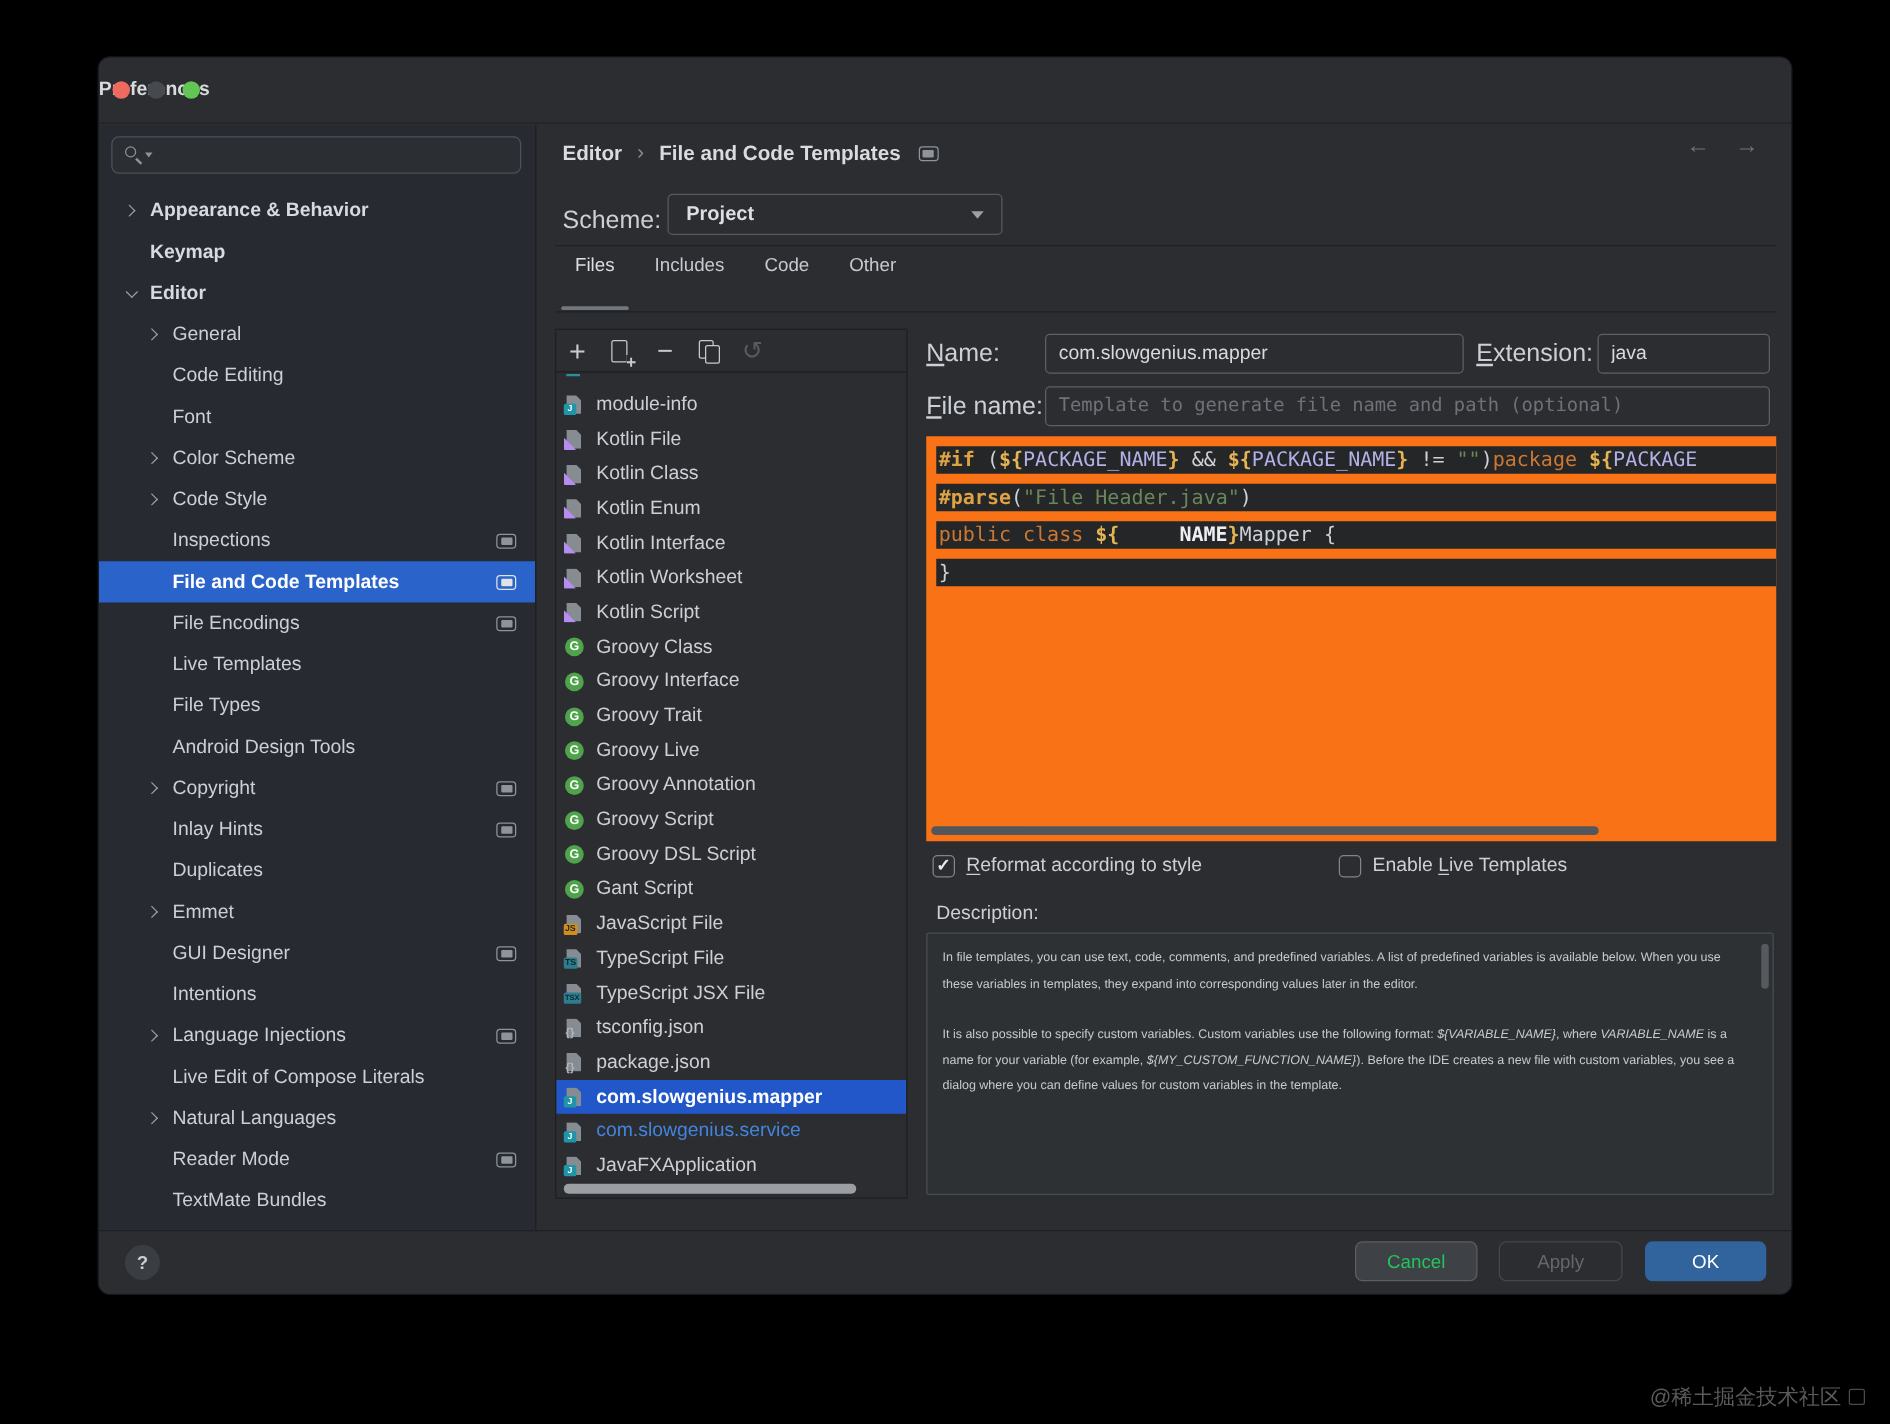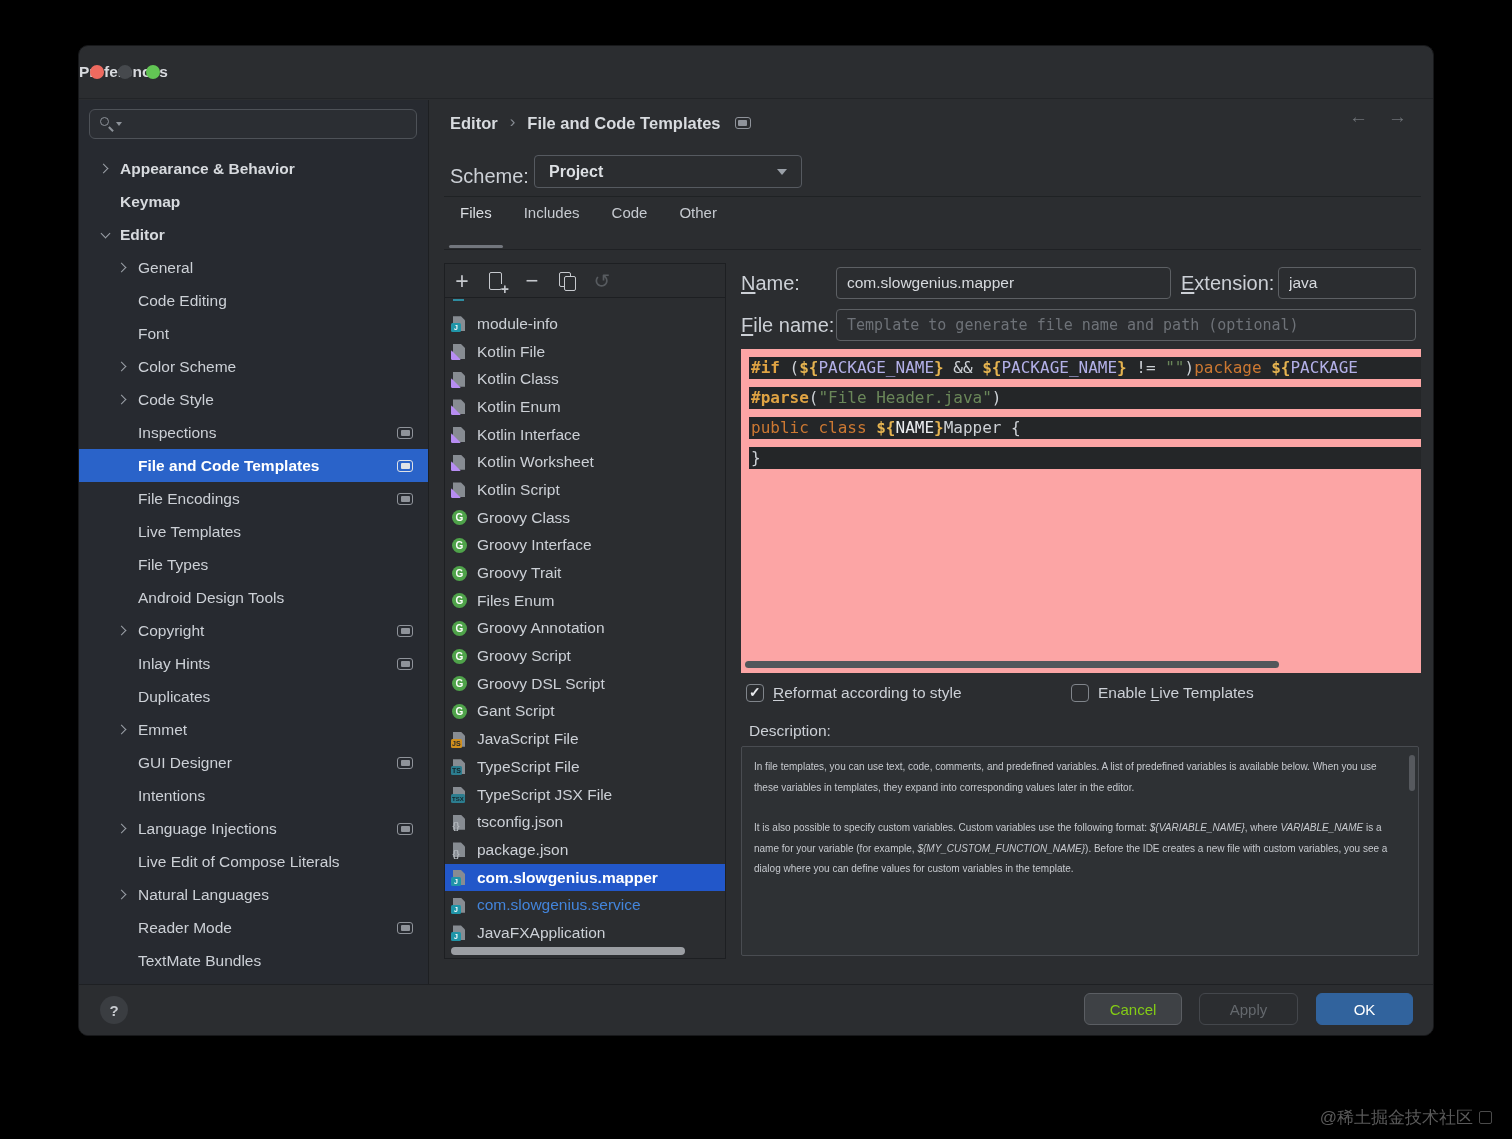--- a/index.html
+++ b/index.html
@@ -131,31 +131,31 @@
 
   
   .lbl { position:absolute; font-size:20px; color:#ccd0d6; height:32px; line-height:32px; }
   .txt { position:absolute; height:32px; background:#2b2d30; border:1px solid #5d6064;
     border-radius:4px; color:#d7dade; font-size:15.5px; padding:0 10px; outline:none;
     font-family:"Liberation Sans",sans-serif; }
   .txt.mono-ph::placeholder { color:#6e7278; font-family:"DejaVu Sans Mono",monospace; font-size:15px; }
 
   
   .editor { position:absolute; left:662px; top:303px; width:680px; height:324px;
-    background:#fca5a5; overflow:hidden; font-family:"DejaVu Sans Mono",monospace;
+    background:#f97316; overflow:hidden; font-family:"DejaVu Sans Mono",monospace;
     font-size:16px; }
   .code-lines { padding:8px 0 0 8px; white-space:pre; }
   .code-line { height:22px; line-height:22px; background:#242628; margin-bottom:8px; padding-left:2px; }
   .tk-d { color:#dfa343; font-weight:bold; }
   .tk-b { color:#e6b450; font-weight:bold; }
   .tk-v { color:#b3b0e8; }
   .tk-s { color:#6a8759; }
   .tk-k { color:#cc7832; }
   .tk-p { color:#cdd1d6; }
-  .tk-n { color:#eceef1; font-weight:normal; }
+  .tk-n { color:#eceef1; font-weight:bold;margin-left:48px; }
   .ed-hscroll { position:absolute; left:4px; bottom:5px; width:534px; height:7px;
     background:#53575b; border-radius:4px; }
 
   
   .opt { position:absolute; display:flex; align-items:center; gap:9px;
     font-size:15.5px; color:#ccd0d6; }
   .checkbox { width:18px; height:18px; border:1.5px solid #80858b; border-radius:4px;
     position:relative; flex:none; }
   .checkbox.checked::after { content:"✓"; position:absolute; left:2px; top:-1px;
     font-size:14px; font-weight:bold; color:#e8eaed; }
@@ -172,21 +172,21 @@
     background:#56595e; border-radius:3px; }
 
   
   .bottombar { position:absolute; left:0; right:0; bottom:0; height:51px;
     border-top:1px solid #1e2023; background:#2b2d30; }
   .help-btn { position:absolute; left:21px; top:11px; width:28px; height:28px;
     border-radius:50%; background:#3a3d41; color:#c9ccd1; display:flex; align-items:center;
     justify-content:center; font-size:15px; font-weight:bold; cursor:default; }
   .btn { position:absolute; top:8px; height:32px; border-radius:6px; font-size:15px;
     display:flex; align-items:center; justify-content:center; cursor:default; }
-  .btn-cancel { left:1005px; width:98px; background:#3e4145; border:1px solid #5b5e63; color:#84cc16; }
+  .btn-cancel { left:1005px; width:98px; background:#3e4145; border:1px solid #5b5e63; color:#22c55e; }
   .btn-apply  { left:1120px; width:99px; background:transparent; border:1px solid #44474c; color:#64686d; }
   .btn-ok     { left:1237px; width:97px; background:#31639d; border:1px solid #31639d; color:#fff; }
 
   .watermark { position:absolute; right:20px; bottom:10px; color:#5a5a5a; font-size:17px;
     display:flex; align-items:center; gap:6px; }
   .wm-icon { width:13px; height:13px; border:1.5px solid #4a4a4a; border-radius:2px; }
 </style>
 </head>
 <body>
 
@@ -443,21 +443,21 @@
         <div class="row">
           <span class="fi groovy">G</span>
           <span class="row-label">Groovy Interface</span>
         </div>
         <div class="row">
           <span class="fi groovy">G</span>
           <span class="row-label">Groovy Trait</span>
         </div>
         <div class="row">
           <span class="fi groovy">G</span>
-          <span class="row-label">Files Enum</span>
+          <span class="row-label">Groovy Live</span>
         </div>
         <div class="row">
           <span class="fi groovy">G</span>
           <span class="row-label">Groovy Annotation</span>
         </div>
         <div class="row">
           <span class="fi groovy">G</span>
           <span class="row-label">Groovy Script</span>
         </div>
         <div class="row">

